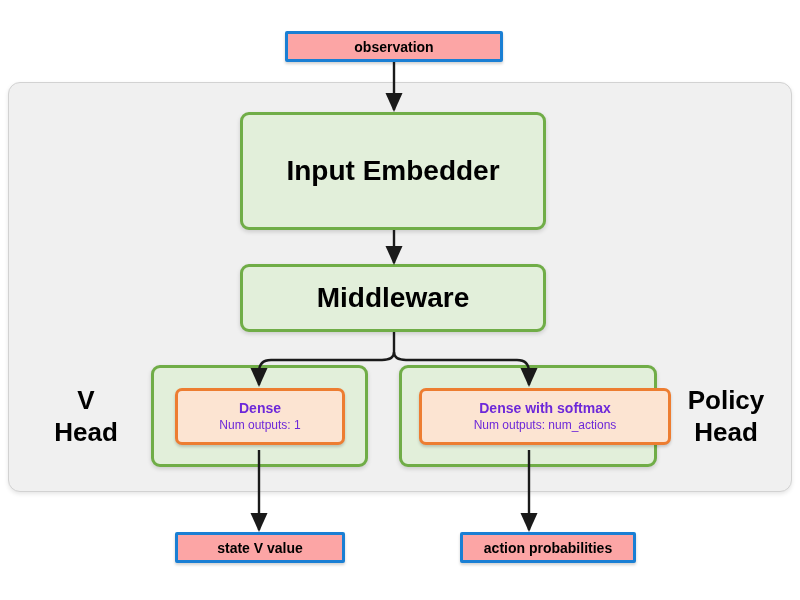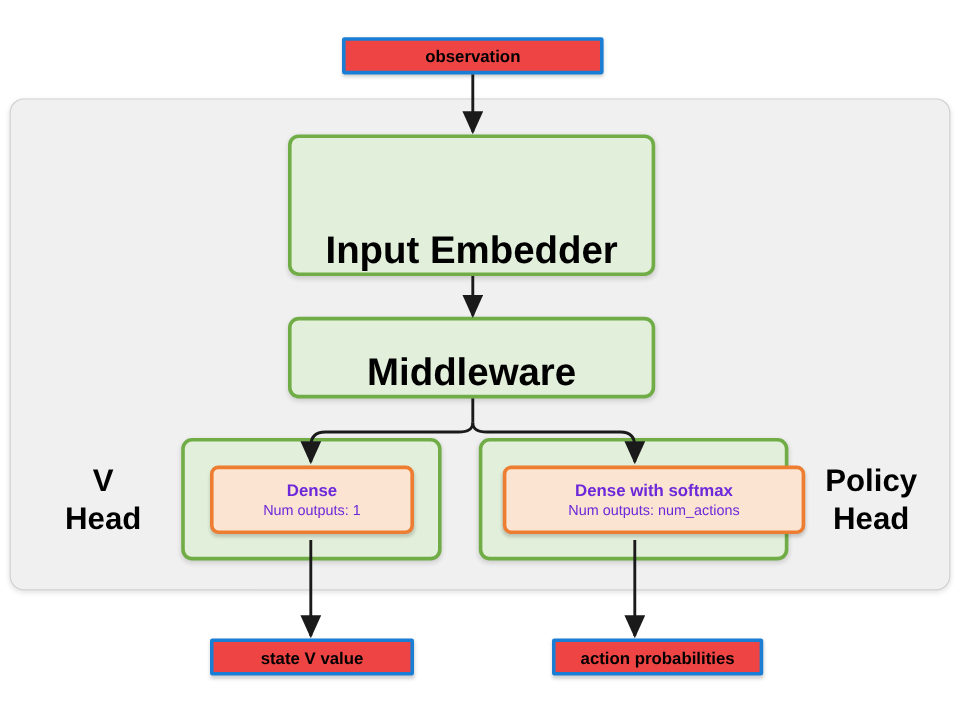--- a/index.html
+++ b/index.html
@@ -37,41 +37,40 @@
     box-sizing: border-box;
     background: #f0f0f0;
     border: 1px solid #d2d2d2;
     border-radius: 12px;
     box-shadow: 0 2px 4px rgba(0,0,0,0.10);
     z-index: 1;
   }
 
   
   .io {
-    background: #ef4444;
+    background: #fca5a5;
     border: 3px solid #1a7fd4;
     border-radius: 2px;
     box-shadow: 0 2px 3px rgba(0,0,0,0.18);
     color: #000000;
     font-size: 14px;
     font-weight: bold;
   }
 
   
   .green {
     background: #e2efda;
     border: 3px solid #70ad47;
     border-radius: 9px;
     box-shadow: 0 2px 4px rgba(0,0,0,0.15);
     color: #000000;
   }
   .green.big {
-    font-size: 32px;
-    font-weight: bold;
-    justify-content: flex-end;
+    font-size: 28px;
+    font-weight: bold;
   }
 
   
   .group {
     position: absolute;
     box-sizing: border-box;
     background: #e2efda;
     border: 3px solid #70ad47;
     border-radius: 9px;
     box-shadow: 0 2px 4px rgba(0,0,0,0.15);

